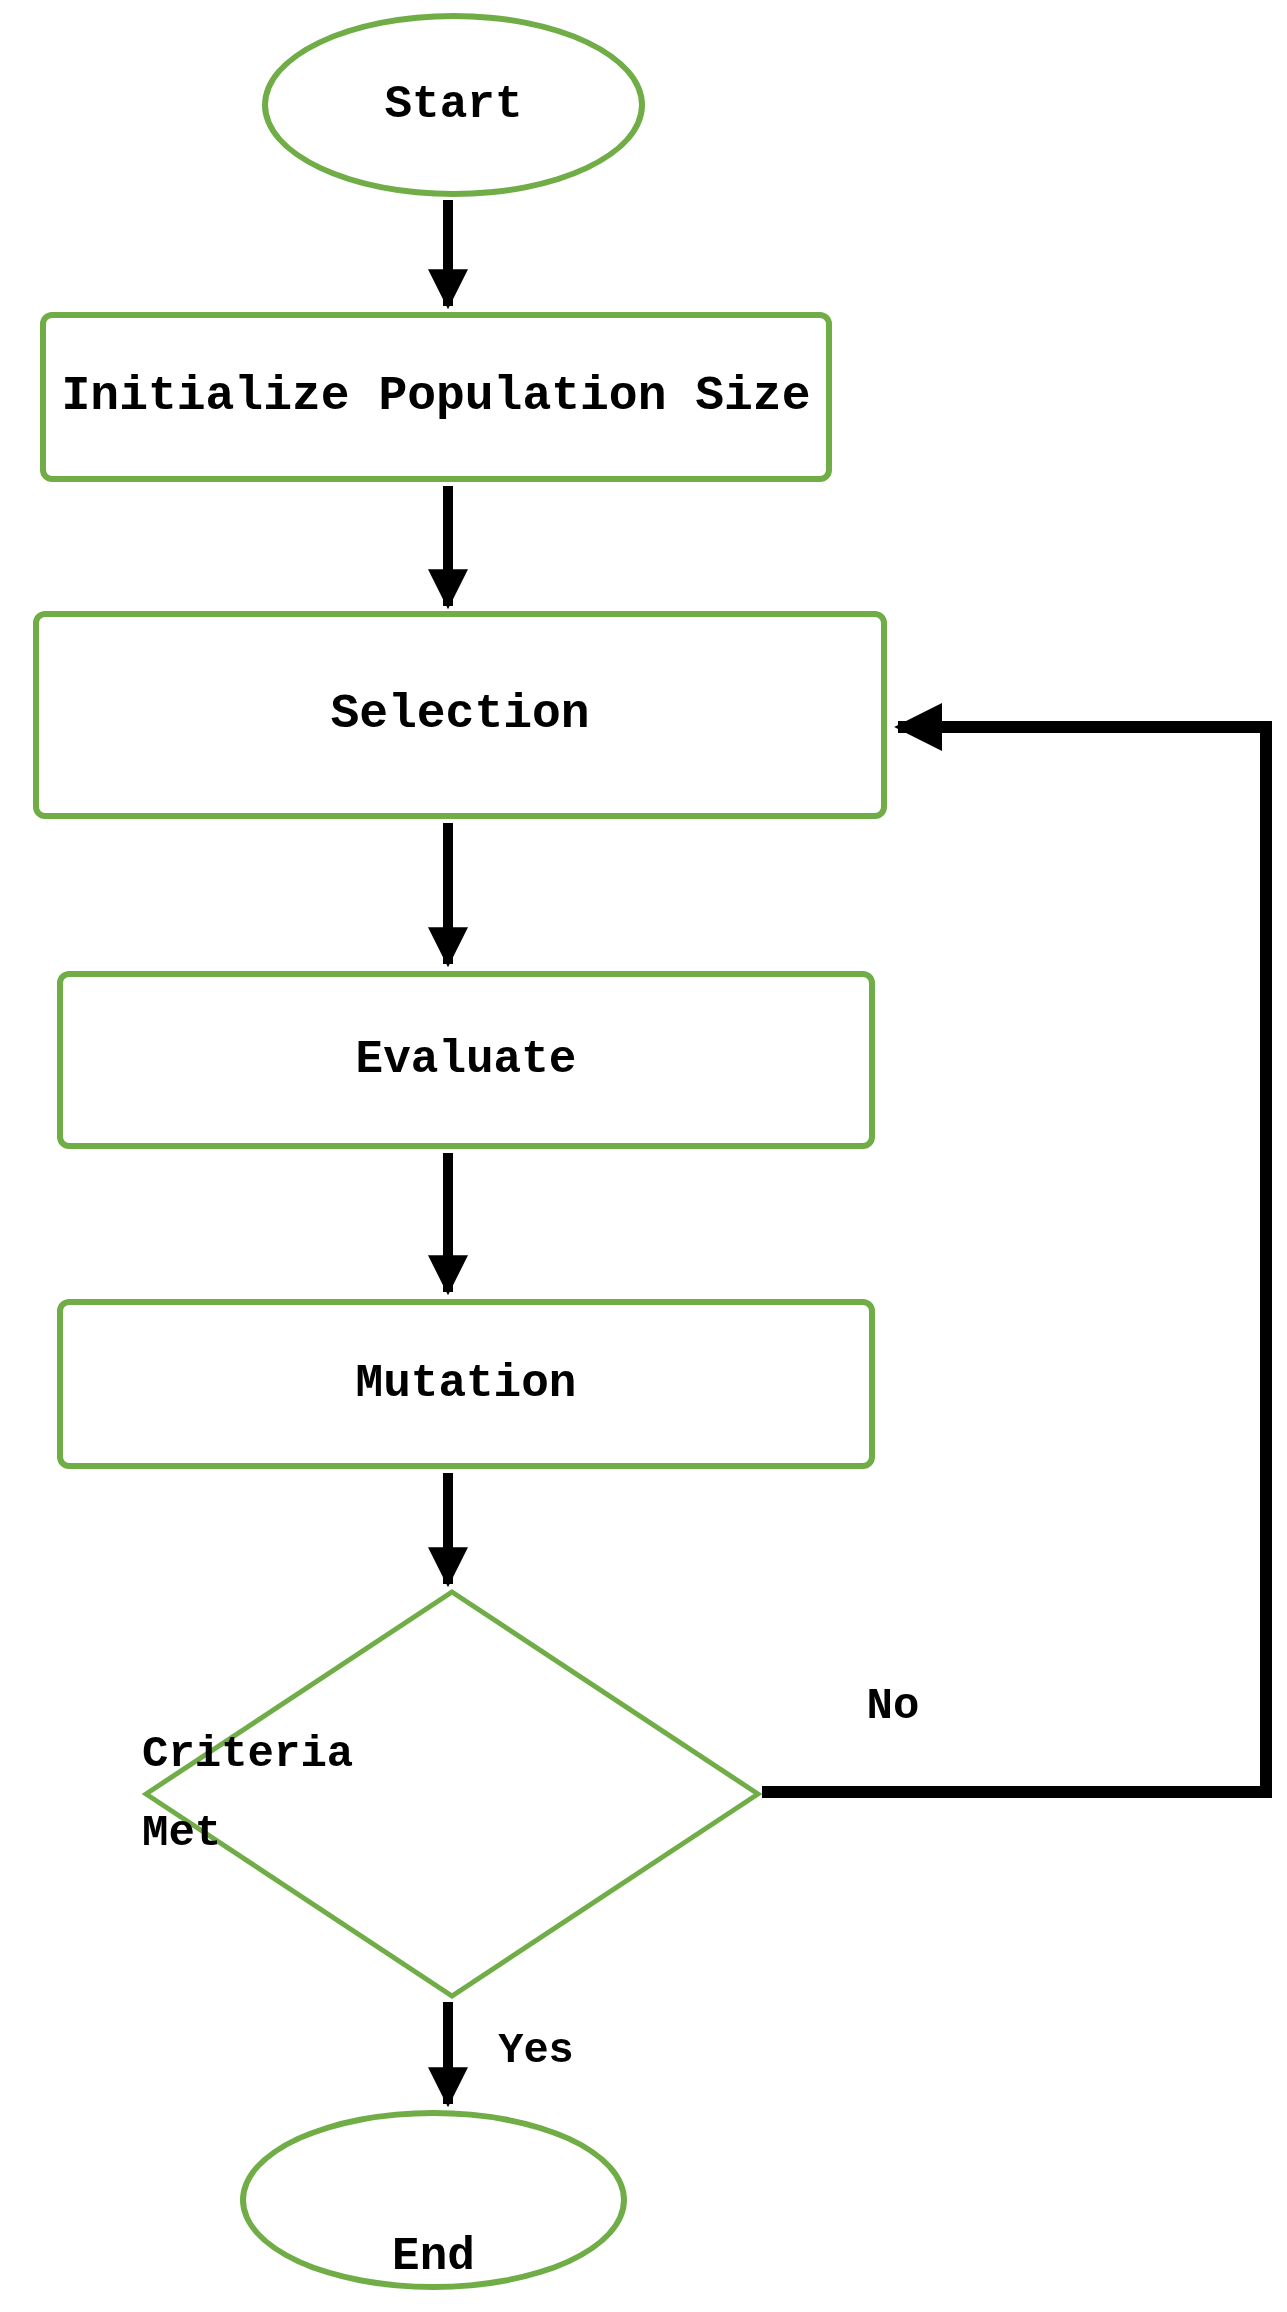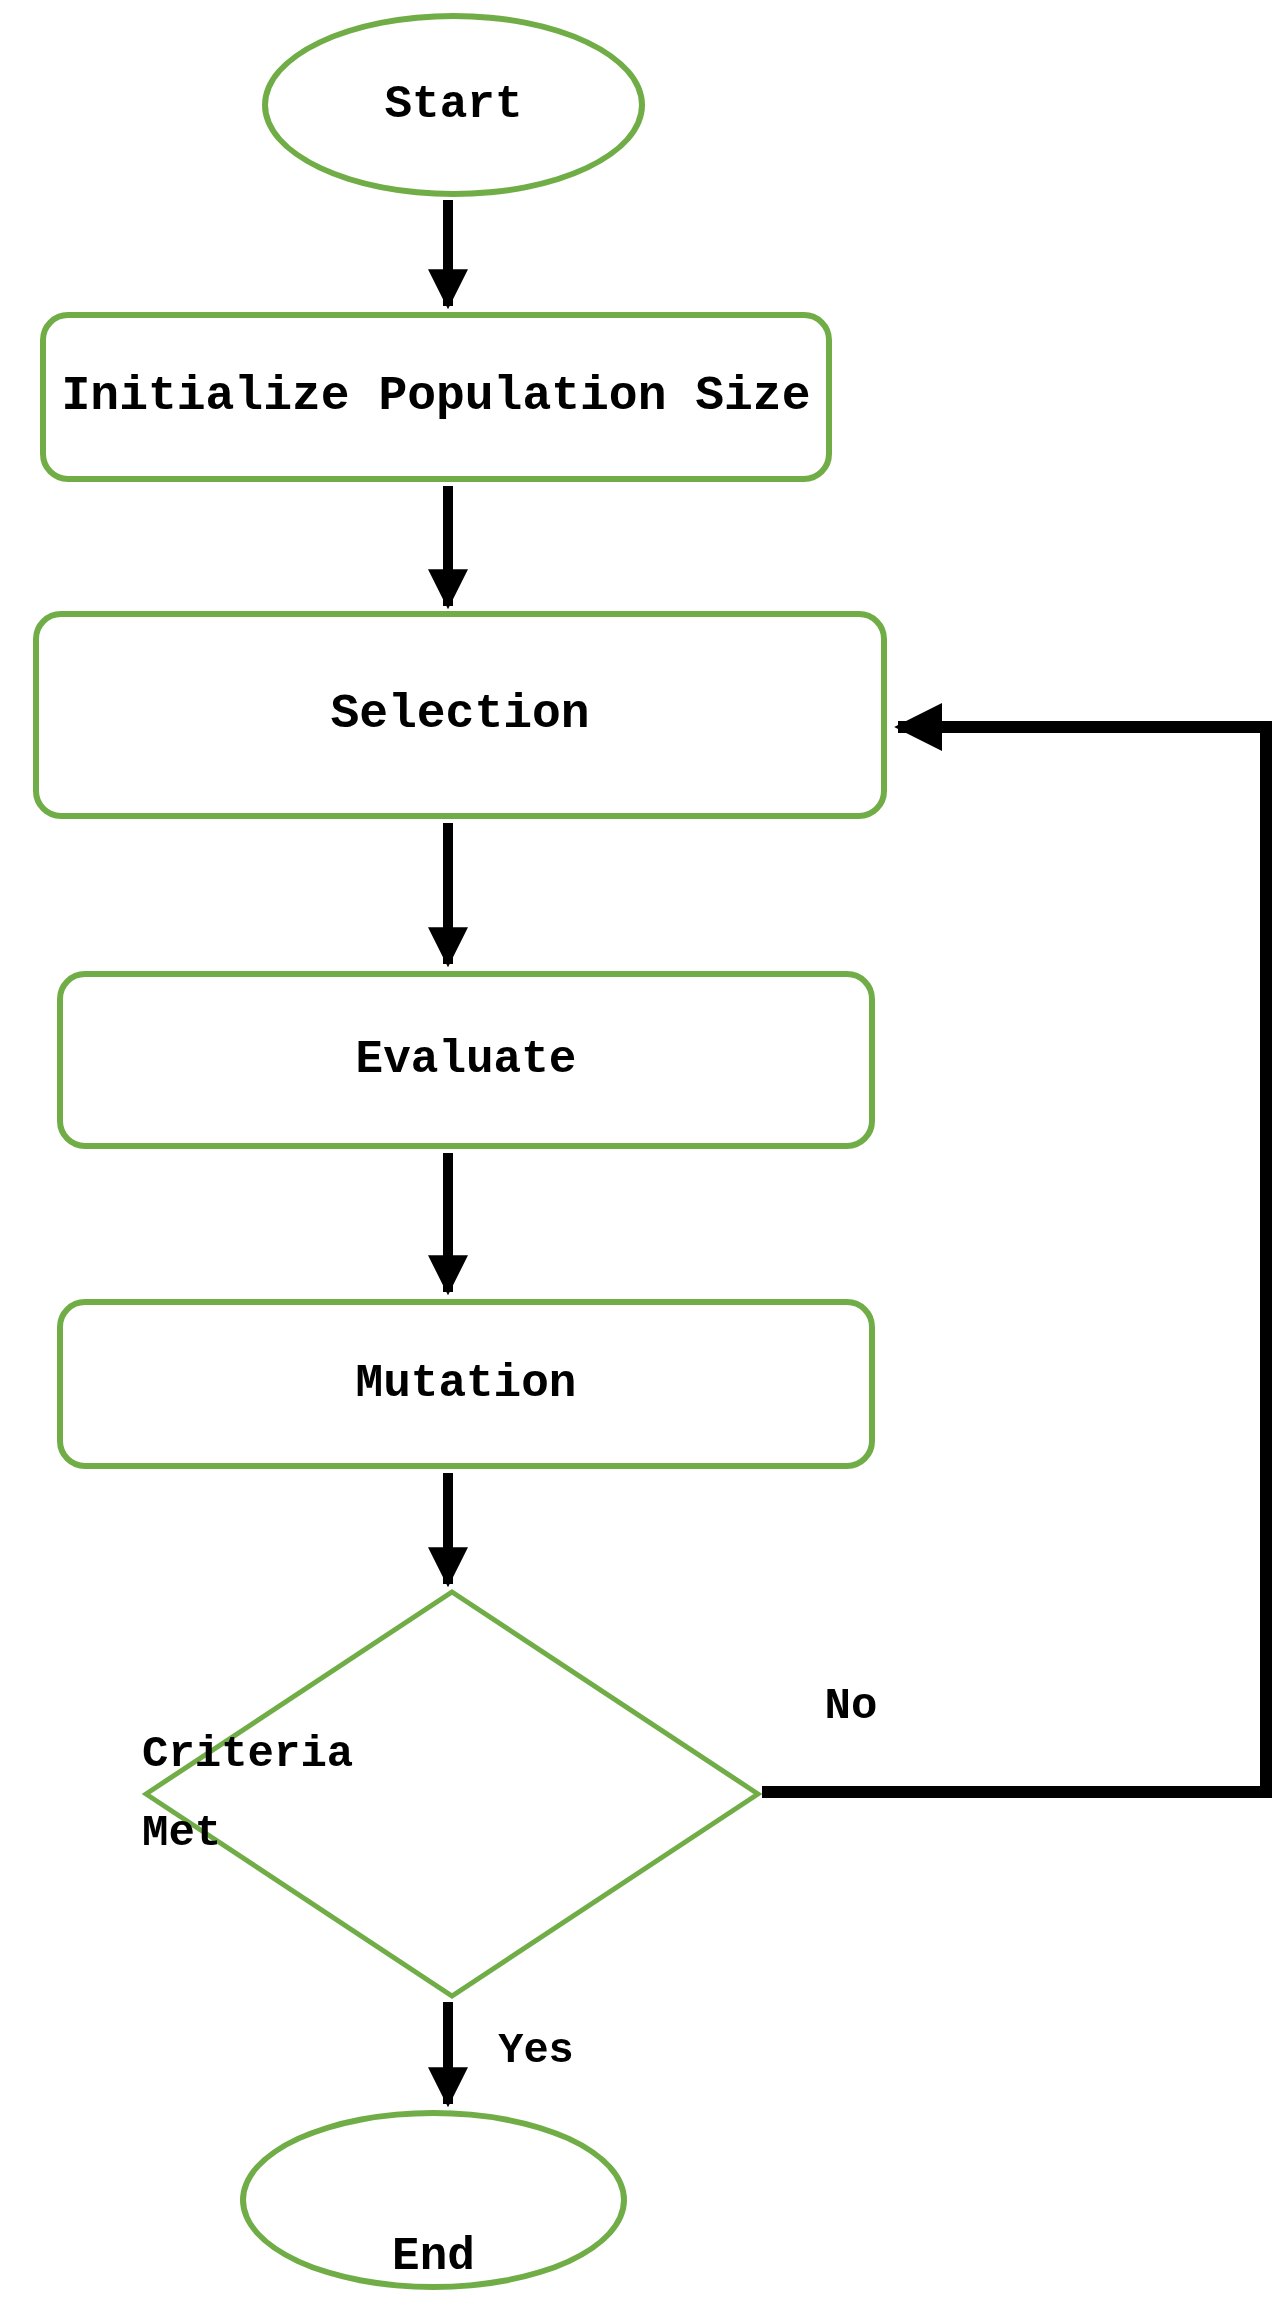--- a/index.html
+++ b/index.html
@@ -44,21 +44,21 @@
     background: #ffffff;
     font-weight: bold;
     line-height: 1.15;
   }
   .ellipse {
     border: 6px solid var(--shape-border, #70AD47);
     border-radius: 50%;
   }
   .rbox {
     border: 6px solid var(--shape-border, #70AD47);
-    border-radius: 28px;
+    border-radius: 12px;
   }
   .diamond-svg {
     position: absolute;
   }
   .diamond-svg polygon {
     fill: #ffffff;
     stroke: var(--shape-border, #70AD47);
     stroke-width: 5;
     stroke-linejoin: miter;
   }
@@ -134,20 +134,20 @@
   </div>
 
   <svg class="diamond-svg" style="left:142px; top:1588px;" width="620" height="412" viewBox="0 0 620 412" xmlns="http://www.w3.org/2000/svg">
     <polygon points="310,4 616,206 310,408 4,206"></polygon>
   </svg>
   <div class="diamond-label" style="left:142px; top:1588px; width:620px; height:412px;">
     <span>Criteria</span>
     <span>Met</span>
   </div>
 
-  <div class="edge-label" style="left:776px; top:1682px; width:150px;">No</div>
+  <div class="edge-label" style="left:818px; top:1682px; width:150px;">No</div>
   <div class="edge-label" style="left:456px; top:2028px; width:160px; font-size:42px;">Yes</div>
 
   <div class="node ellipse fs-end" style="left:240px; top:2110px; width:387px; height:180px;">
     <span>End</span>
   </div>
 
 </div>
 
 </body></html>

